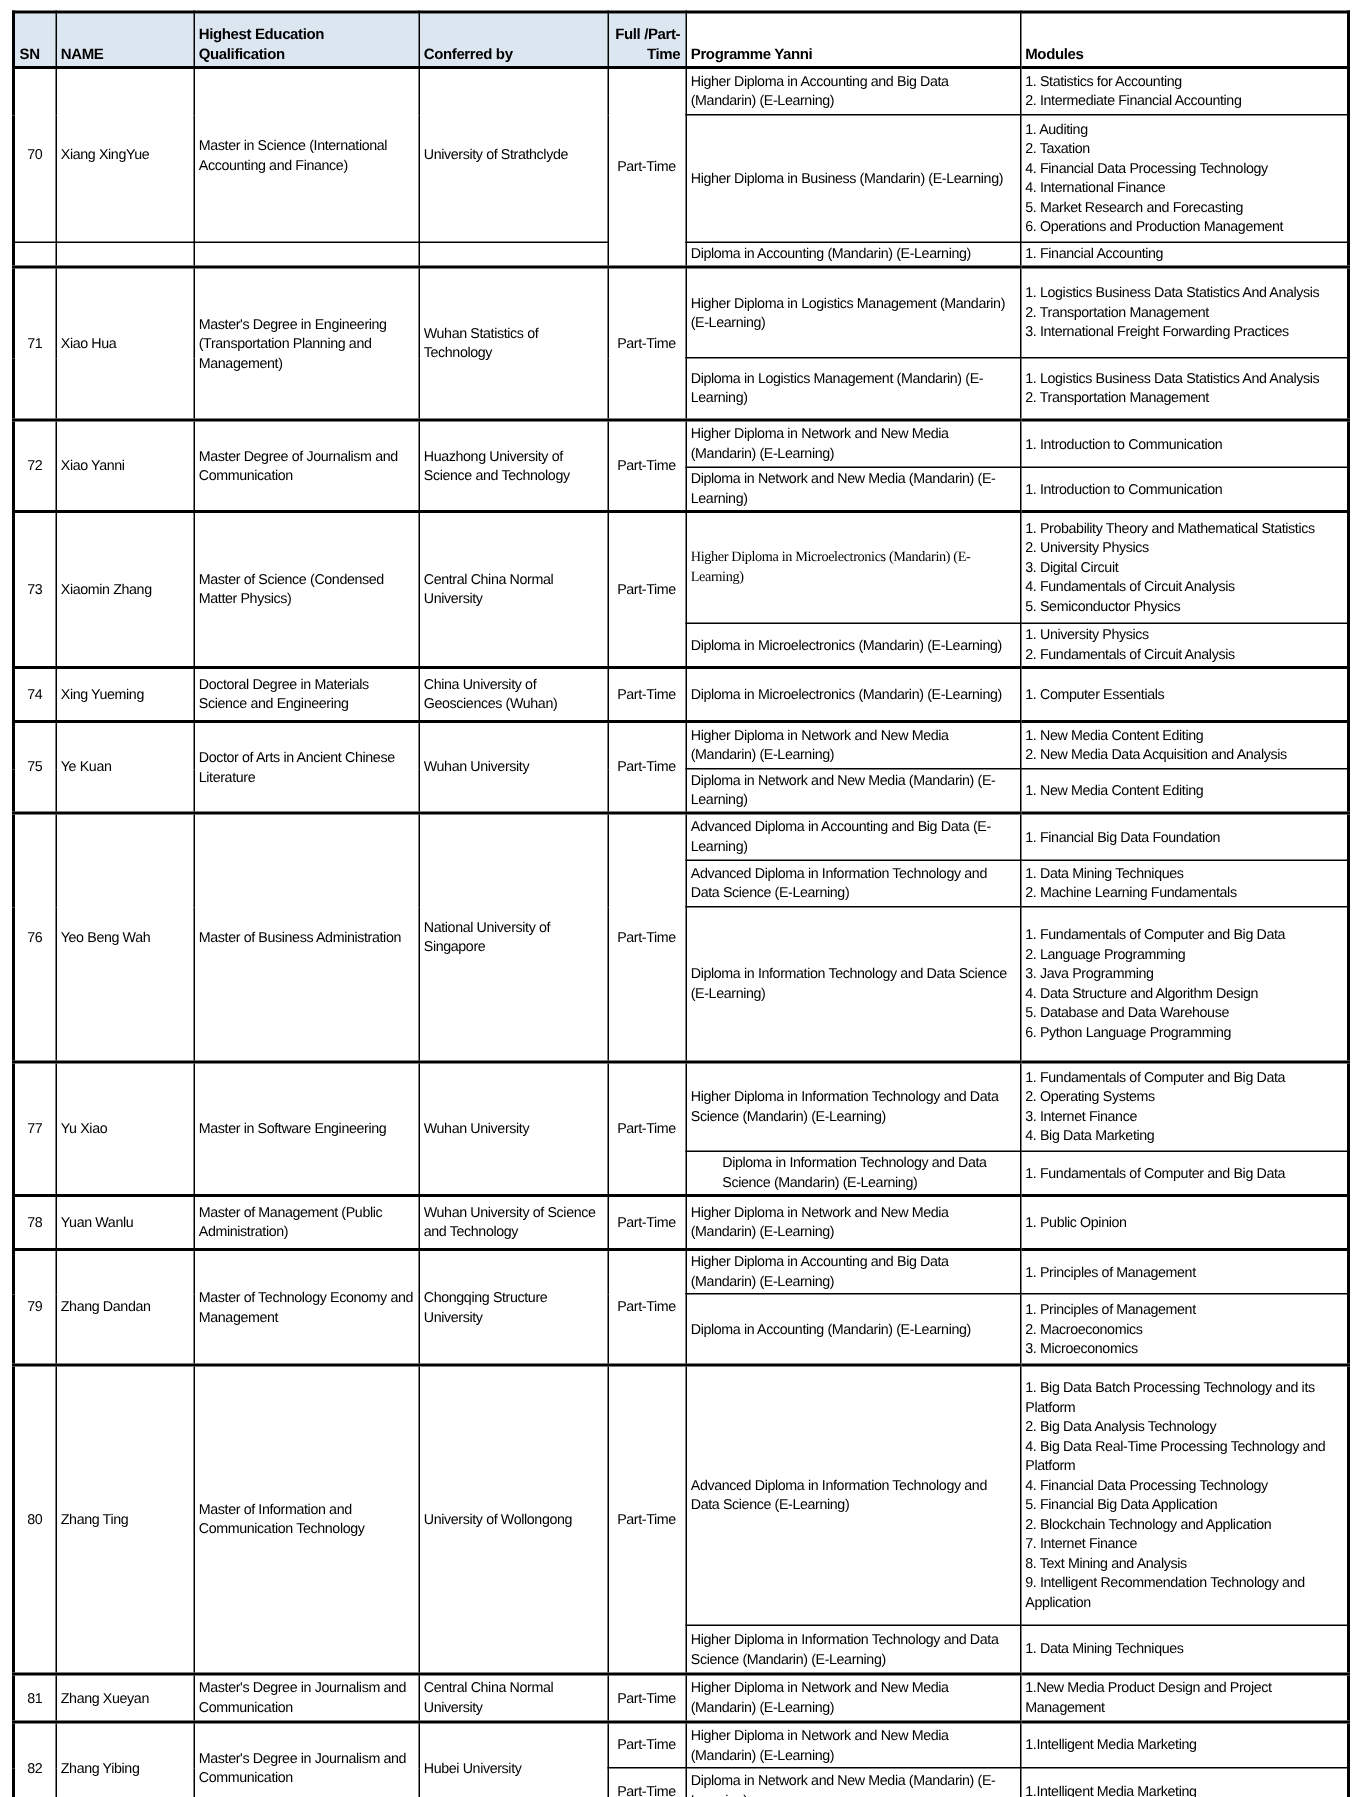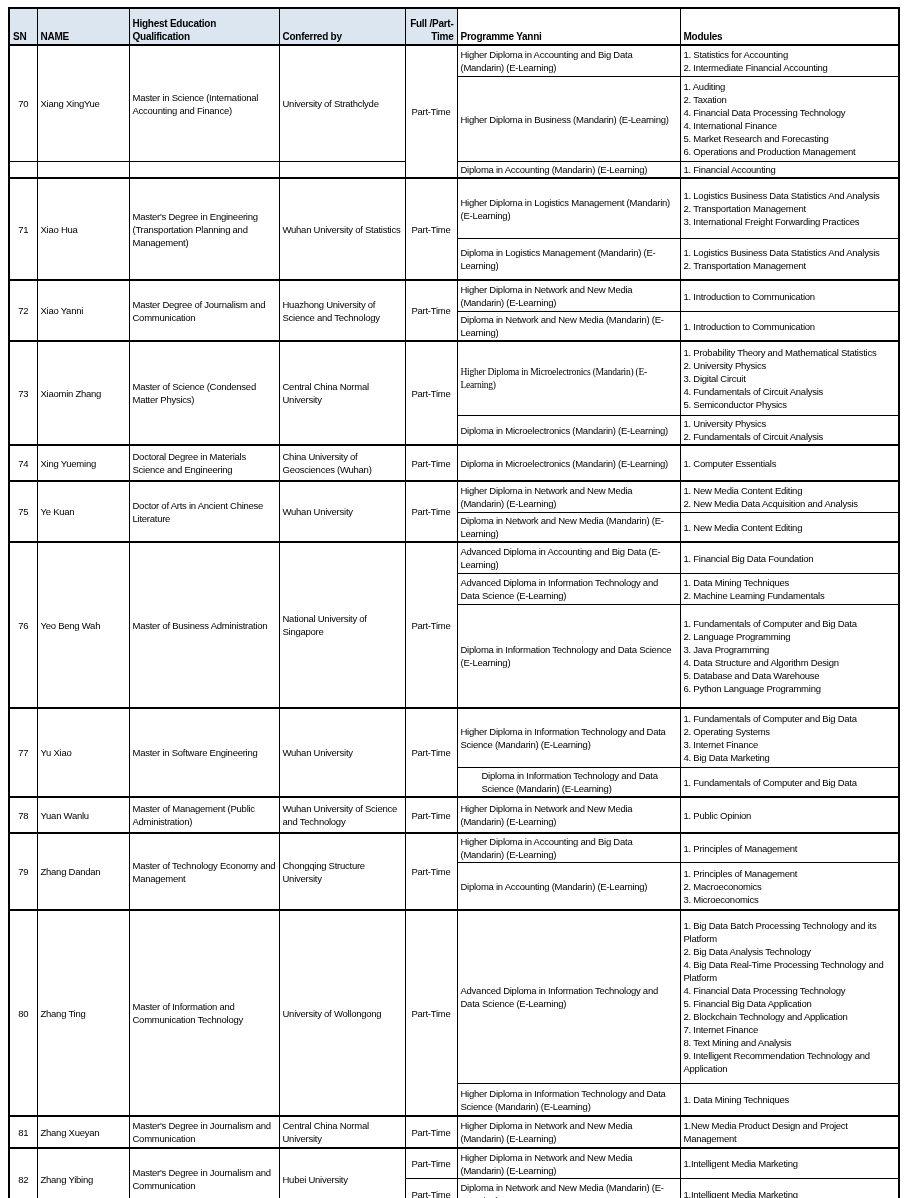--- a/index.html
+++ b/index.html
@@ -76,21 +76,21 @@
           <td class="conf-cell"></td>
           <td class="programme-cell" style="height: 13px;">Diploma in Accounting (Mandarin) (E-Learning)</td>
           <td class="modules-cell">
             <div>1. Financial Accounting</div>
           </td>
         </tr>
         <tr class="group-start">
           <td class="sn-cell" rowspan="2">71</td>
           <td class="name-cell" rowspan="2">Xiao Hua</td>
           <td class="qual-cell" rowspan="2">Master's Degree in Engineering (Transportation Planning and Management)</td>
-          <td class="conf-cell" rowspan="2">Wuhan University of Statistics</td>
+          <td class="conf-cell" rowspan="2">Wuhan Statistics of Technology</td>
           <td class="mode-cell" rowspan="2">Part-Time</td>
           <td class="programme-cell" style="height: 57px;">Higher Diploma in Logistics Management (Mandarin) (E-Learning)</td>
           <td class="modules-cell">
             <div>1. Logistics Business Data Statistics And Analysis</div>
             <div>2. Transportation Management</div>
             <div>3. International Freight Forwarding Practices</div>
           </td>
         </tr>
         <tr>
           <td class="programme-cell" style="height: 38px; margin-left: 32px;">Diploma in Logistics Management (Mandarin) (E-Learning)</td>

